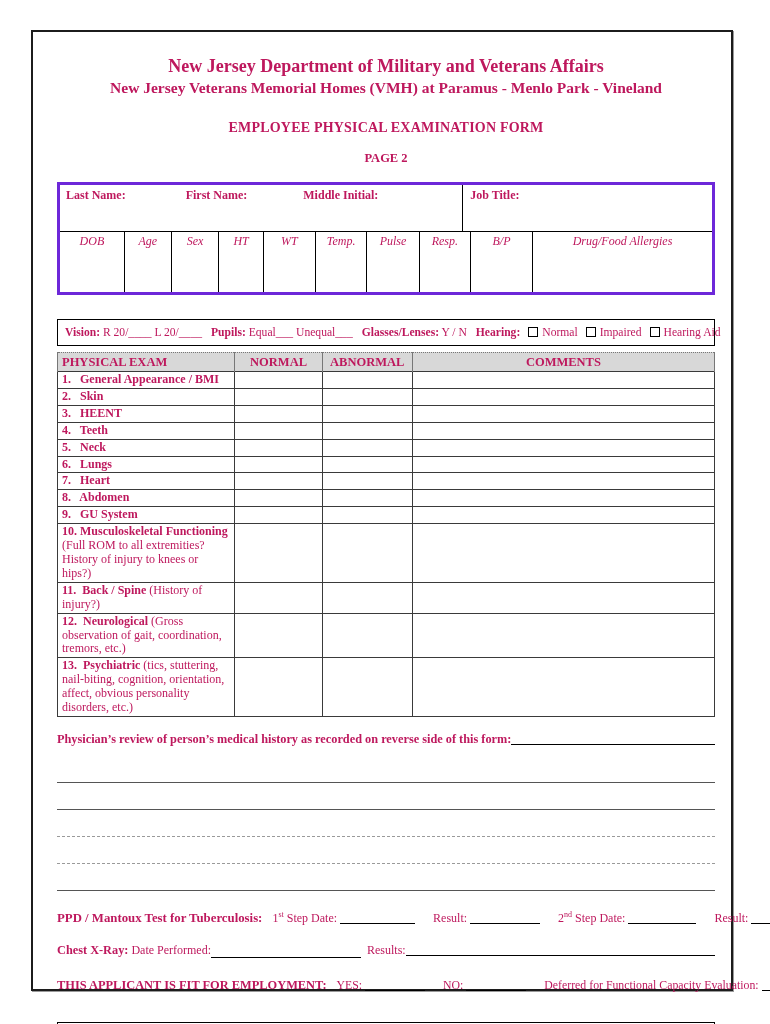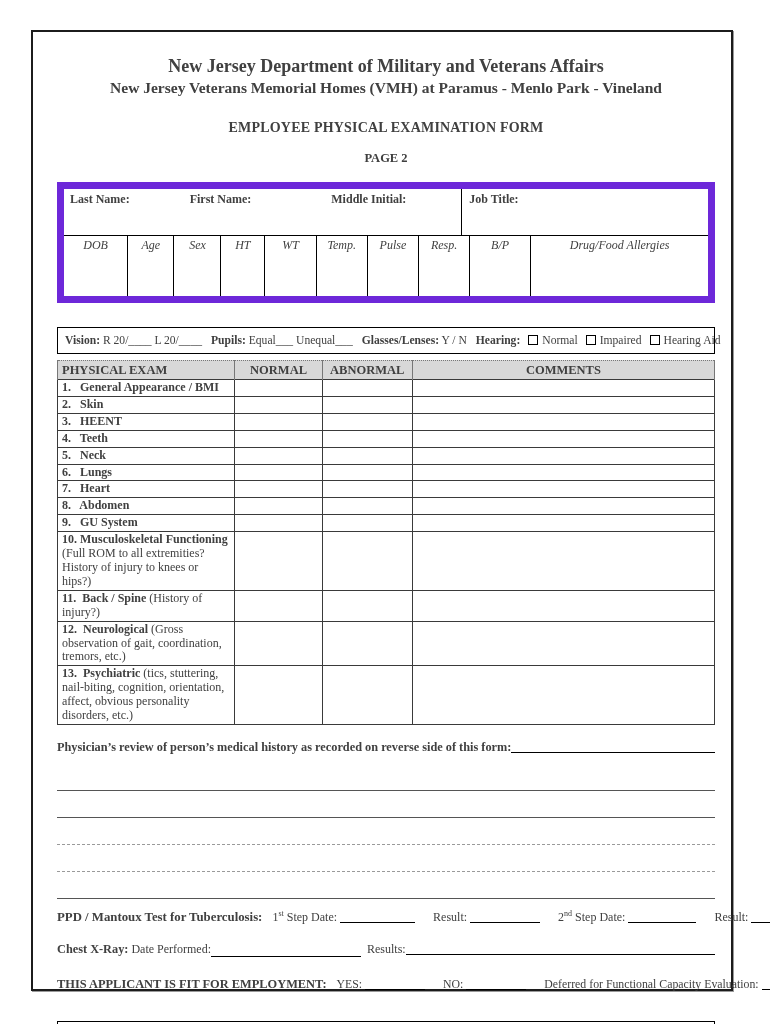--- a/index.html
+++ b/index.html
@@ -1,43 +1,43 @@
 <!DOCTYPE html>
 <html><head>
 <meta charset="utf-8">
 <style>
   html,body{margin:0;padding:0;background:#fff;}
   .canvas{
     position:relative;width:770px;height:1024px;background:#fff;
-    font-family:"Liberation Serif","DejaVu Serif",serif;color:#404040;
+    font-family:"Liberation Serif","DejaVu Serif",serif;color:#be185d;
     overflow:hidden;
   }
   .page-border{
     position:absolute;left:31px;top:30px;width:698px;height:957px;
     border:2px solid #1c1c1c;background:#fff;
     box-shadow:1px 1px 0 #9a9a9a;
   }
   .content{padding:14px 16px 0 24px;}
   
   .hdr{text-align:center;}
   .hdr-line1{font-size:18px;font-weight:bold;line-height:1.2;margin-top:10px;}
   .hdr-line2{font-size:15.5px;font-weight:bold;line-height:1.35;}
   .hdr-form-title{font-size:14px;font-weight:bold;margin-top:21px;letter-spacing:.2px;}
   .hdr-page{font-size:12.5px;font-weight:bold;margin-top:15px;}
   
-  .info-table{border:7px solid #6d28d9;margin-top:16px;font-size:12px;}
+  .info-table{border:3px solid #6d28d9;margin-top:16px;font-size:12px;}
   .info-row{display:flex;}
   .info-row + .info-row{border-top:1px solid #000;}
   .info-row1{height:46px;}
   .info-row2{height:60px;font-style:italic;}
   .cell{box-sizing:border-box;}
   .cell + .cell{border-left:1px solid #000;}
   .names-cell{flex:0 0 61.7%;display:flex;align-items:flex-start;padding:3px 0 0 6px;}
   .names-cell .lbl2{margin-left:60px;}
-  .names-cell .lbl3{margin-left:80px;}
+  .names-cell .lbl3{margin-left:56px;}
   .date-cell{flex:0 0 17.6%;padding:3px 0 0 7px;}
   .job-cell{flex:1;padding:3px 0 0 7px;}
   .blbl{font-weight:bold;}
   .vit{flex:0 0 auto;text-align:center;padding-top:2px;}
   .vit:nth-child(1){flex-basis:9.8%;}
   .vit:nth-child(2){flex-basis:7.2%;}
   .vit:nth-child(3){flex-basis:7.3%;}
   .vit:nth-child(4){flex-basis:6.8%;}
   .vit:nth-child(5){flex-basis:8.0%;}
   .vit:nth-child(6){flex-basis:7.9%;}
@@ -74,21 +74,21 @@
   .rowdesc{font-weight:normal;}
   .block-label .rowlbl{display:block;}
   
   .review-line{display:flex;margin-top:15px;font-size:12.3px;align-items:flex-end;}
   .review-line .lab{font-weight:bold;white-space:nowrap;}
   .fill-line{flex:1;border-bottom:1px solid #000;margin-bottom:2px;}
   .write-line{height:26px;border-bottom:1px solid #555;}
   .write-line.lt{border-bottom:1px dashed #9a9a9a;}
   .wl-first{margin-top:9px;}
   
-  .tb-line{margin-top:10px;font-size:12px;white-space:nowrap;}
+  .tb-line{margin-top:19px;font-size:12px;white-space:nowrap;}
   .tb-line .big{font-size:12.8px;font-weight:bold;}
   sup{font-size:8px;}
   .blank{display:inline-block;border-bottom:1px solid #000;height:12px;vertical-align:-2px;}
   .b75{width:75px;} .b70{width:70px;} .b68{width:68px;} .b95{width:95px;}
   .b60{width:60px;} .b80{width:80px;}
   .sp10{display:inline-block;width:10px;} .sp18{display:inline-block;width:18px;}
   .xray-line{margin-top:17px;font-size:12px;display:flex;align-items:flex-end;}
   .xray-line .blbl{font-size:12.3px;}
   .b150{display:inline-block;width:150px;border-bottom:1px solid #000;height:12px;}
   .fit-line{margin-top:20px;font-size:11.8px;white-space:nowrap;}

